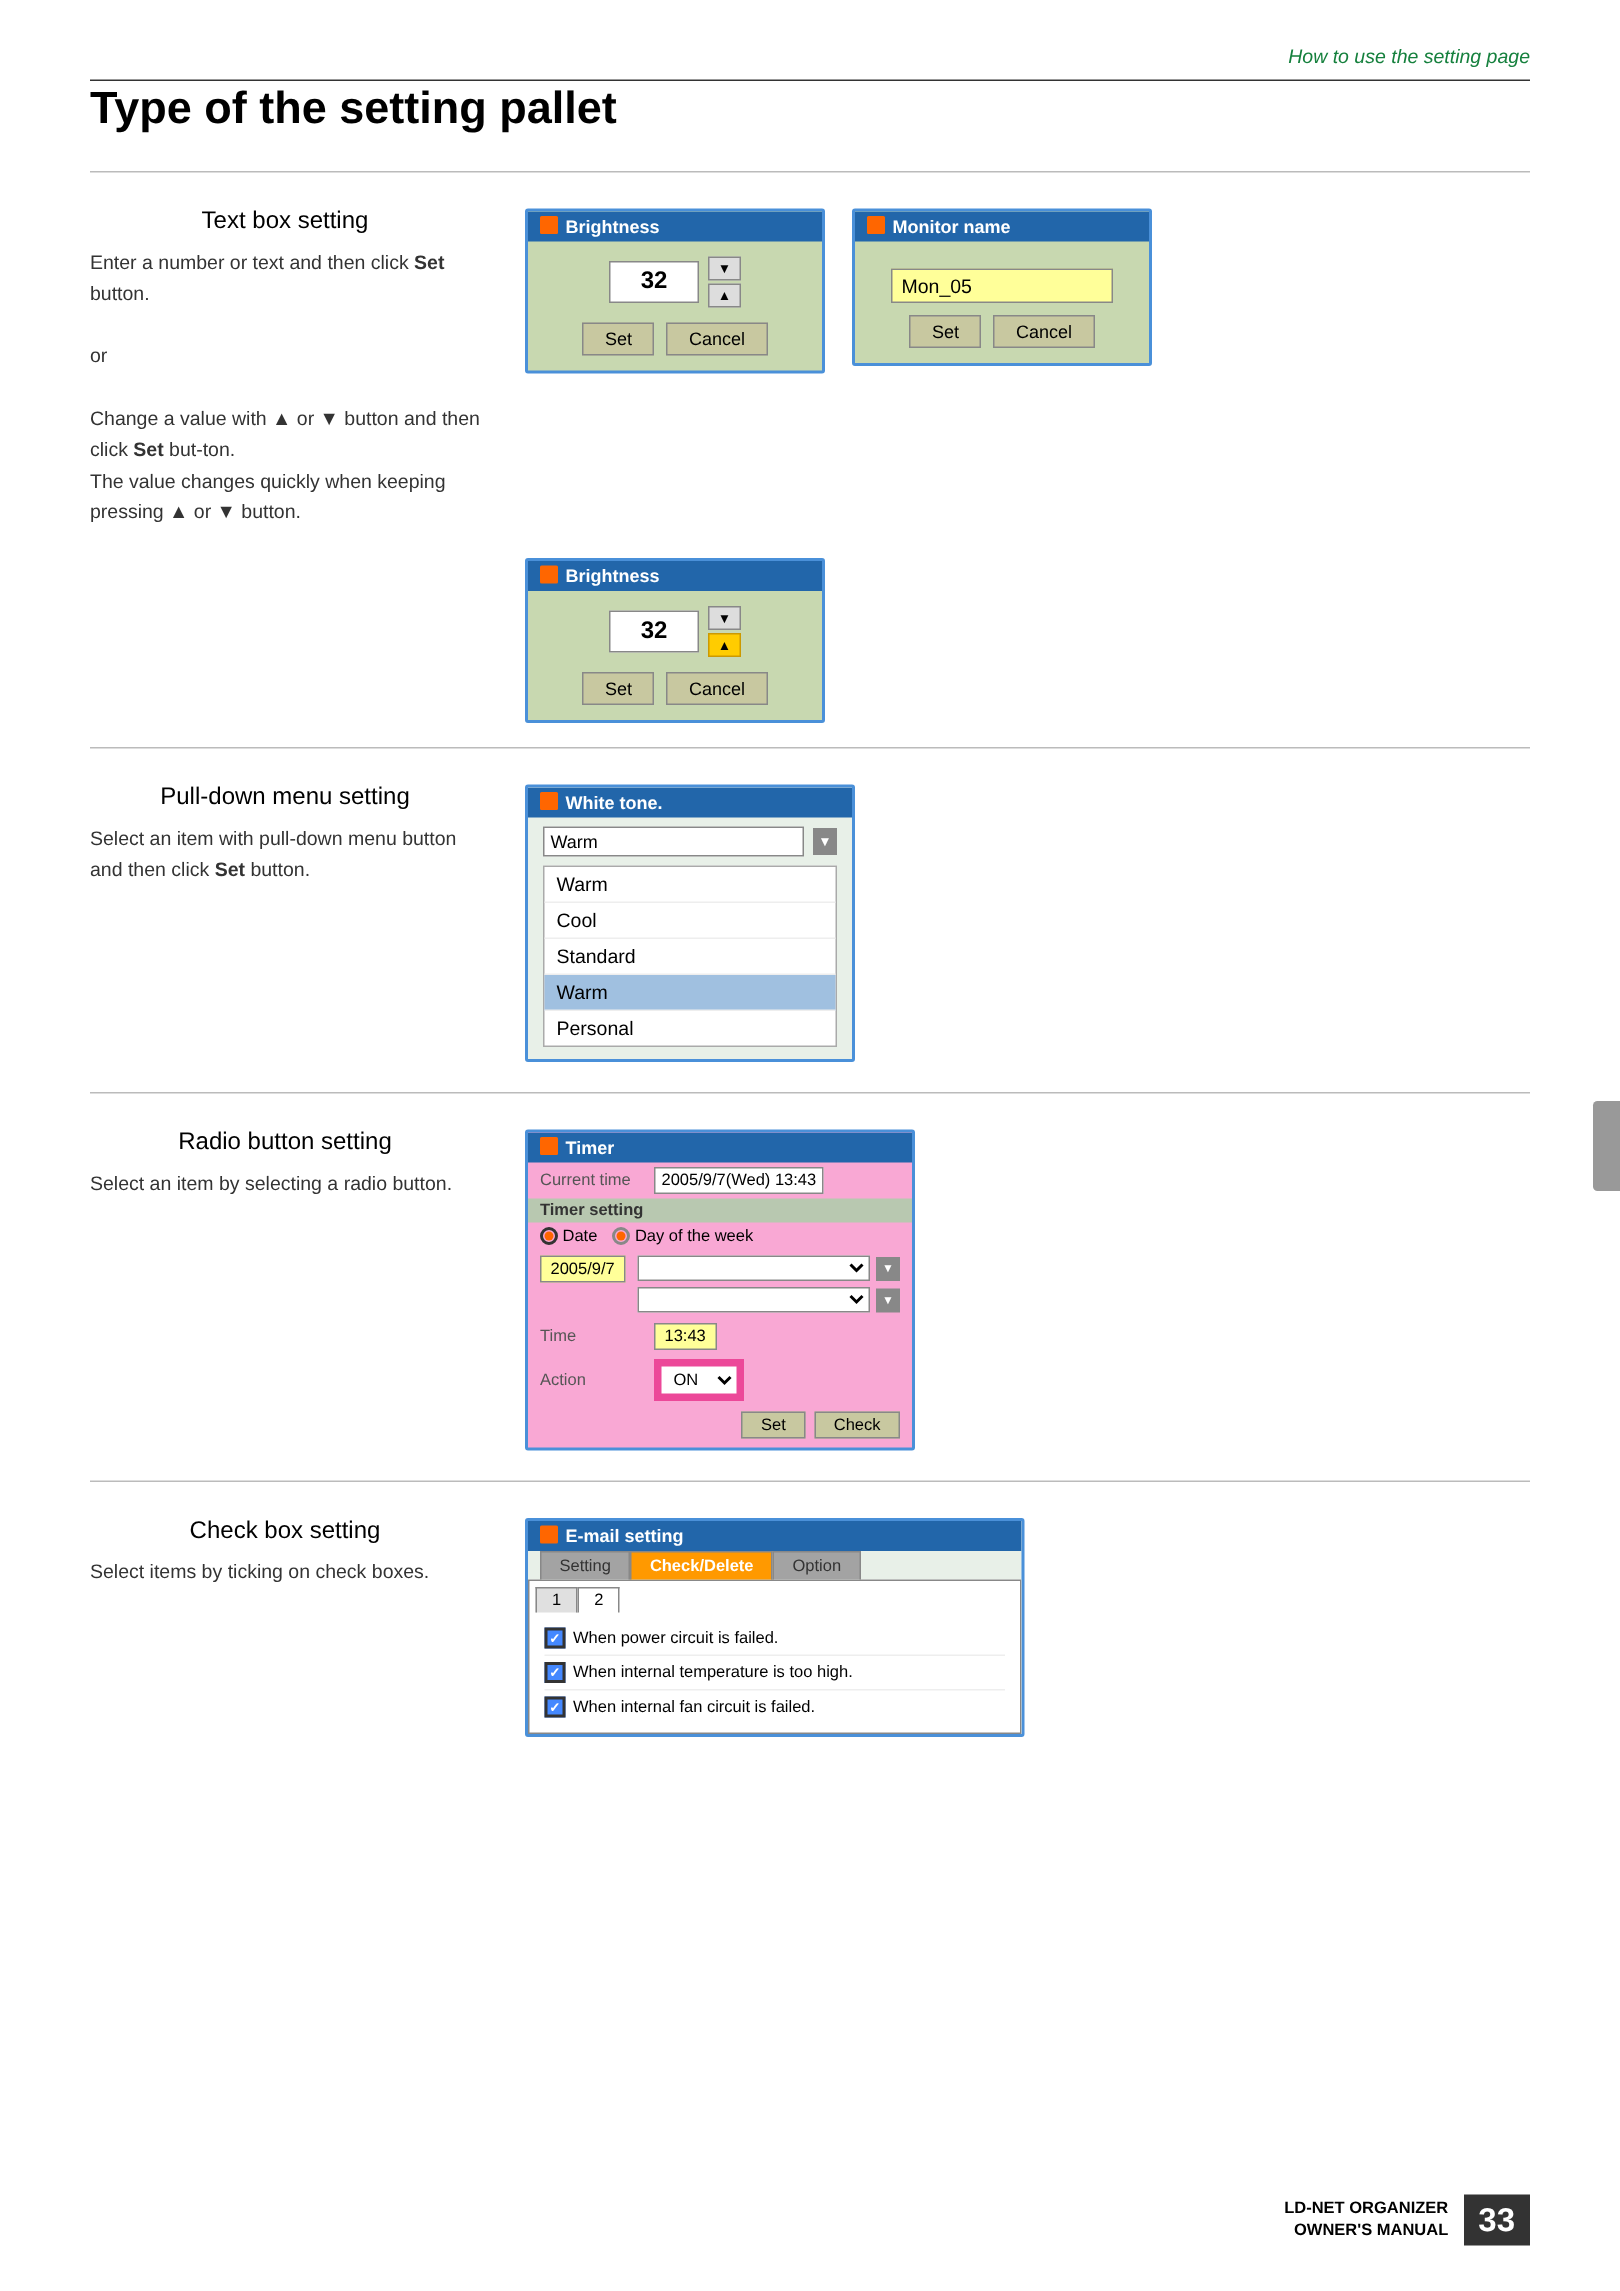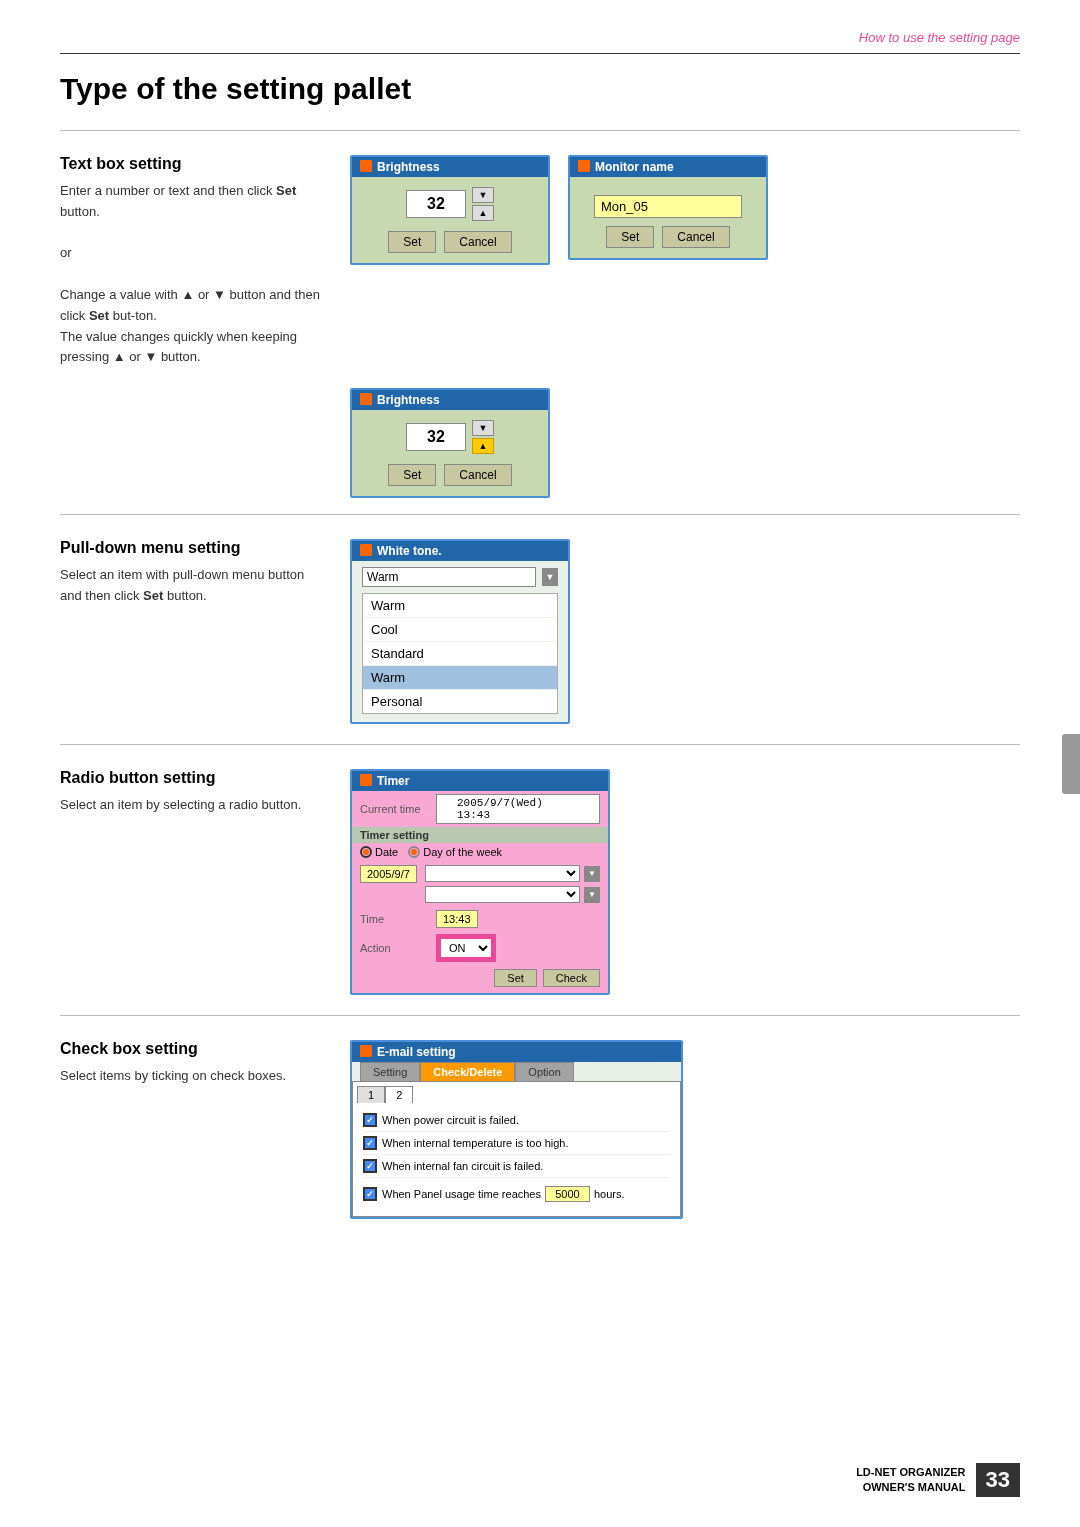--- a/index.html
+++ b/index.html
@@ -9,24 +9,24 @@
       width: 1080px;
       min-height: 1527px;
       position: relative;
       padding: 30px 60px 60px 60px;
     }
 
     .page-header {
       text-align: right;
       font-style: italic;
       font-size: 13px;
-      color: #ec4899;
+      color: #15803d;
       padding-bottom: 8px;
       border-bottom: 1px solid #333;
-      margin-bottom: 18px;
+      margin-bottom: 2px;
     }
 
     .page-title {
       font-size: 30px;
       font-weight: bold;
       margin-bottom: 24px;
       color: #000;
     }
 
     .section {
@@ -38,23 +38,24 @@
       gap: 30px;
     }
 
     .section-text {
       width: 260px;
       flex-shrink: 0;
     }
 
     .section-title {
       font-size: 16px;
-      font-weight: bold;
+      font-weight: normal;
       margin-bottom: 8px;
       color: #000;
+      text-align: center;
     }
 
     .section-desc {
       font-size: 13px;
       color: #333;
       line-height: 1.6;
     }
 
     .section-desc b {
       font-weight: bold;
@@ -244,24 +245,23 @@
 
     .timer-label {
       color: #555;
       font-size: 11px;
       min-width: 70px;
     }
 
     .timer-value {
       background: #fff;
       border: 1px solid #888;
-      padding: 2px 20px;
-      font-size: 11px;
-      color: #000;
-      font-family: Liberation Mono, monospace;
+      padding: 2px 4px;
+      font-size: 11px;
+      color: #000;
     }
 
     .timer-section-label {
       background: #b8c8b0;
       padding: 2px 8px;
       font-size: 11px;
       font-weight: bold;
       color: #333;
     }
 
@@ -730,28 +730,20 @@
             <span>When power circuit is failed.</span>
           </div>
           <div class="checkbox-item">
             <div class="cb-check checked"></div>
             <span>When internal temperature is too high.</span>
           </div>
           <div class="checkbox-item">
             <div class="cb-check checked"></div>
             <span>When internal fan circuit is failed.</span>
           </div>
-          <div class="checkbox-item">
-            <div class="cb-check checked"></div>
-            <div class="hours-row">
-              <span>When Panel usage time reaches</span>
-              <input class="hours-input" type="text" value="5000" style="">
-              <span>hours.</span>
-            </div>
-          </div>
         </div>
       </div>
     </div>
   </div>
 </div>
 
 <div class="side-tab"></div>
 
 <div class="page-footer">
   <div class="footer-text">

